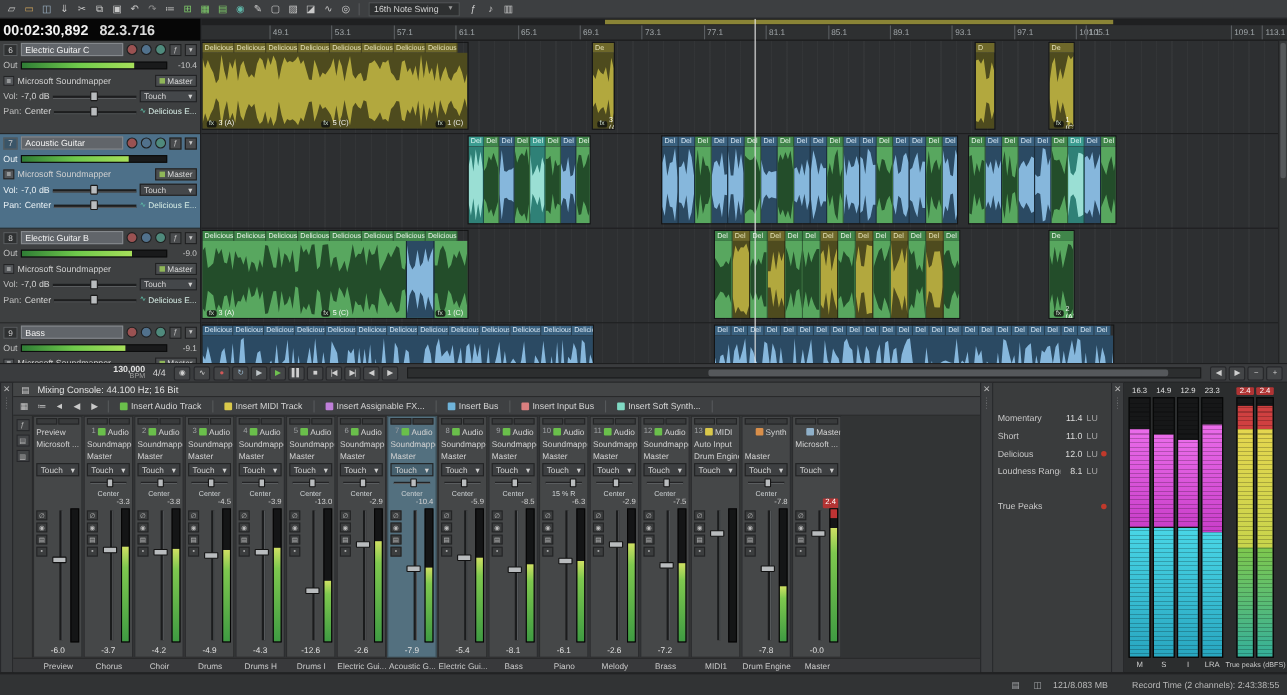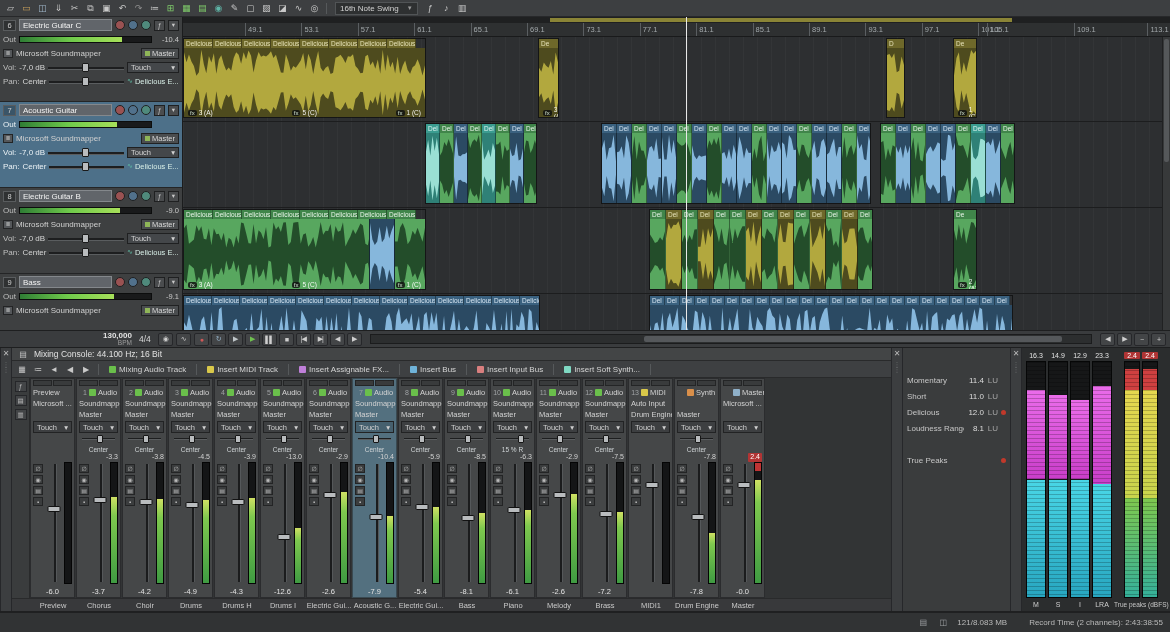--- a/index.html
+++ b/index.html
@@ -194,20 +194,24 @@
   </span>
   <span id="tb-right" style="display:flex;gap:1px;align-items:center">
       <span class="tbi" style="color: rgb(201, 201, 201);">ƒ</span>
       <span class="tbi" style="color: rgb(201, 201, 201);">♪</span>
       <span class="tbi" style="color: rgb(201, 201, 201);">▥</span>
     </span>
 </div>
 
 <div id="arrange">
   <div id="leftcol">
+    <div id="time-row">
+      <span id="time-main">00:02:30,892</span>
+      <span id="time-beats">82.3.716</span>
+    </div>
     <div id="theads">
         <div class="thead" style="height: 85px;">
           <div class="throw">
             <span class="tnum">6</span>
             <span class="tname">Electric Guitar C</span>
             <span class="tcirc arm"></span>
             <span class="tcirc mute"></span>
             <span class="tcirc solo"></span>
             <span class="tmini">ƒ</span>
             <span class="tmini">▾</span>
@@ -387,21 +391,21 @@
         <div class="tick" style="left: 344px;">69.1</div>
         <div class="tick" style="left: 400.4px;">73.1</div>
         <div class="tick" style="left: 456.8px; text-align: center;">77.1</div>
         <div class="tick" style="left: 513.2px;">81.1</div>
         <div class="tick" style="left: 569.6px;">85.1</div>
         <div class="tick" style="left: 626px;">89.1</div>
         <div class="tick" style="left: 682.4px;">93.1</div>
         <div class="tick" style="left: 738.8px;">97.1</div>
         <div class="tick" style="left: 795.2px;">101.1</div>
         <div class="tick" style="left: 804px;">105.1</div>
-        <div class="tick" style="left: 891px;">109.1</div>
+        <div class="tick" style="left: 936px;">109.1</div>
         <div class="tick" style="left: 964.4px;">113.1</div>
       </div>
     <div id="lanes">
         <div class="lane" style="height: 85px;">
           <div class="clip" style="left: 0px; width: 243px;">
             <div class="chdr">
               <span style="width: 29px; background: rgb(110, 104, 42); color: rgb(230, 226, 184);">Delicious</span>
               <span style="width: 29px; background: rgb(110, 104, 42); color: rgb(230, 226, 184);">Delicious</span>
               <span style="width: 29px; background: rgb(110, 104, 42); color: rgb(230, 226, 184);">Delicious</span>
               <span style="width: 29px; background: rgb(110, 104, 42); color: rgb(230, 226, 184);">Delicious</span>
@@ -955,21 +959,21 @@
     </div>
     <div id="ctoolbar">
         <span class="cti">▦</span>
         <span class="cti">≔</span>
         <span class="cti">◄</span>
         <span class="cti">◀</span>
         <span class="cti">▶</span>
         <span class="tb-sep"></span>
         <span class="insbtn">
           <span class="ic" style="background: rgb(106, 191, 75);"></span>
-          <span>Mixing Audio Track</span>
+          <span>Insert Audio Track</span>
         </span>
         <span class="tb-sep"></span>
         <span class="insbtn">
           <span class="ic" style="background: rgb(217, 200, 74);"></span>
           <span>Insert MIDI Track</span>
         </span>
         <span class="tb-sep"></span>
         <span class="insbtn">
           <span class="ic" style="background: rgb(191, 127, 217);"></span>
           <span>Insert Assignable FX...</span>

